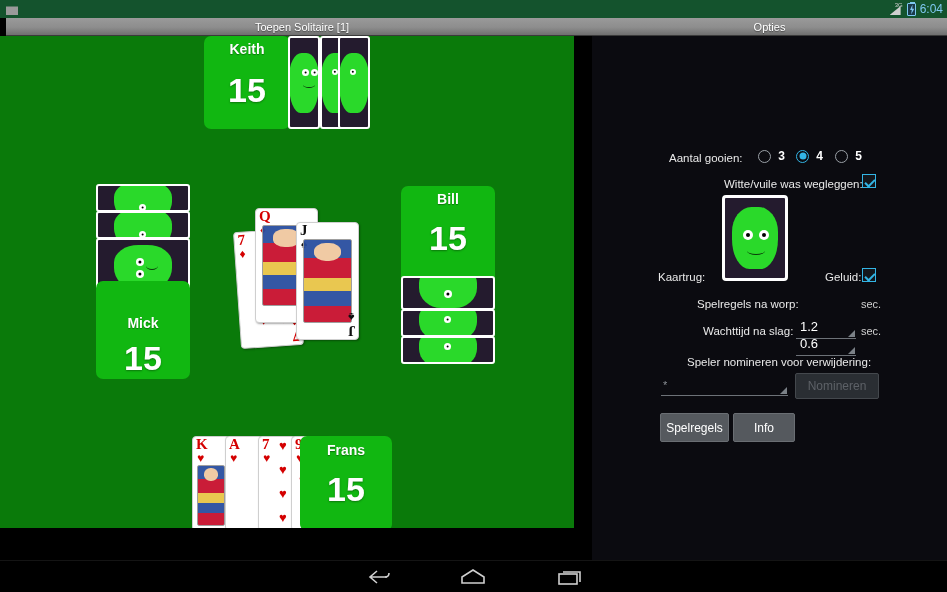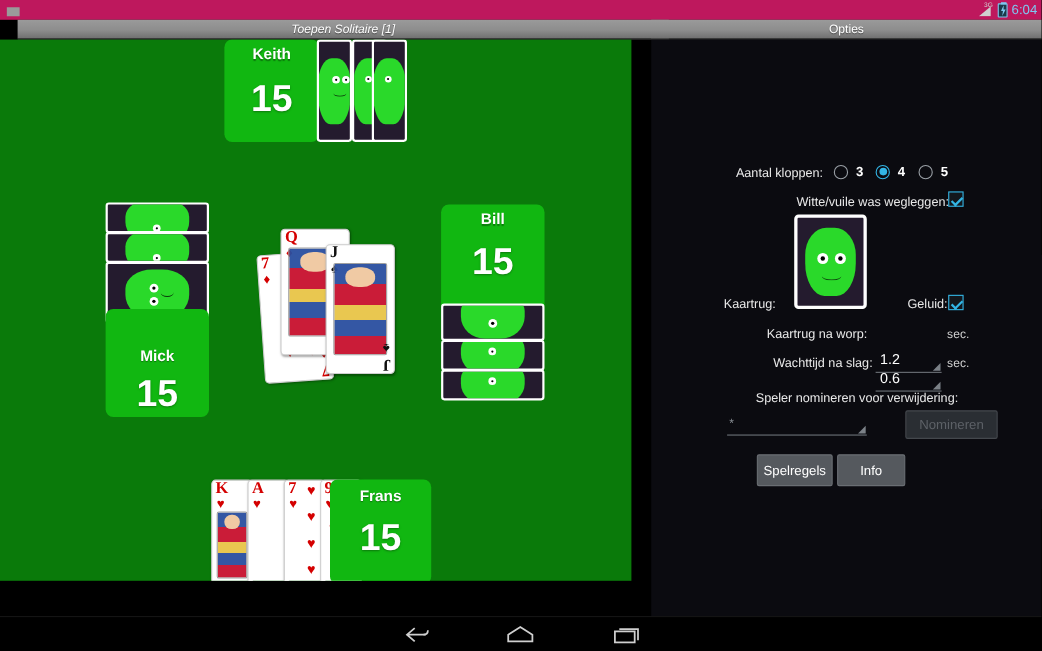--- a/index.html
+++ b/index.html
@@ -7,21 +7,21 @@
     width: 947px; height: 592px;
     background: #000;
     font-family: "Liberation Sans", sans-serif;
     overflow: hidden;
   }
   #root { position: relative; width: 947px; height: 592px; background:#000; }
 
   
   .android-status {
     position: absolute; left:0; top:0; width:947px; height:18px;
-    background:#be185d; color:#fff;
+    background:#14532d; color:#fff;
   }
   .android-status .appicon {
     position:absolute; left:6px; top:3px; width:12px; height:12px;
     background:#9a9a9a;
     clip-path: polygon(0% 30%,100% 30%,100% 100%,0% 100%);
   }
   .android-status .appicon:after{
     content:""; position:absolute; left:1px; top:-3px; width:10px;height:4px;
     background:#9a9a9a;
   }
@@ -56,21 +56,21 @@
 
   
   .titlebar {
     position:absolute; top:18px; height:18px;
     background: linear-gradient(to bottom,#9a9a9a 0%,#8d8d8d 55%,#6f6f6f 100%);
     border-bottom:1px solid #3a3a3a;
     color:#fff; font-size:11px; display:flex; align-items:center;
     justify-content:center;
     text-shadow: 0 1px 1px rgba(0,0,0,.45);
   }
-  #title-left { left:16px; width:592px;font-style:italic; }
+  #title-left { left:6px; width:592px; }
   #title-right { left:592px; width:355px; }
 
   
   .gamearea {
     position:absolute; left:0; top:36px; width:574px; height:492px;
     background:#0a7a0a; overflow:hidden;
   }
   
   .panel {
     position:absolute; background:#11b711; border-radius:7px;
@@ -202,21 +202,21 @@
     color:#fff; font-size:13px;
   }
   .spinner .tri{
     position:absolute; right:1px; bottom:1px; width:0;height:0;
     border-left:7px solid transparent; border-bottom:7px solid #7b8187;
   }
   .secl{ position:absolute; font-size:11px; color:#cfcfcf; }
   .btn{
     position:absolute; background:#55595e; border:1px solid #6a6e73;
     border-radius:2px; color:#ffffff; font-size:12px;
-    display:flex; align-items:center; justify-content:center;margin-left:28px;
+    display:flex; align-items:center; justify-content:center;
   }
   .btn.disabled{
     background:#2a2e33; border-color:#44484d; color:#5d6167;
   }
   .sel-empty{
     position:absolute; border-bottom:1px solid #6d7278;
     color:#8b9096; font-size:11px;
   }
 
   
@@ -367,21 +367,21 @@
     </div>
     <div class="panel" style="left:300px; top:400px; width:92px; height:95px; padding-top:6px;">
       <div class="pname">Frans</div>
       <div class="pscore" style="margin-top:14px;">15</div>
     </div>
   </div>
 
 
   <div class="options">
 
-    <div class="opt-row lbl" style="left:77px; top:116px;">Aantal kloppen:</div>
+    <div class="opt-row lbl" style="left:77px; top:116px;">Aantal gooien:</div>
     <div class="opt-row" style="left:166px; top:113px;">
       <span class="radio"></span>
       <span class="rnum">3</span>
     </div>
     <div class="opt-row" style="left:204px; top:113px;">
       <span class="radio on"></span>
       <span class="rnum">4</span>
     </div>
     <div class="opt-row" style="left:243px; top:113px;">
       <span class="radio"></span>
@@ -399,21 +399,21 @@
       <div class="eye" style="left:18px;top:32px;width:10px;height:10px;"></div>
       <div class="eye" style="left:34px;top:32px;width:10px;height:10px;"></div>
       <div class="mouth" style="left:22px;top:49px;width:18px;height:8px;"></div>
     </div>
 
     <div class="opt-row lbl" style="left:233px; top:235px;">Geluid:</div>
     <div class="opt-row" style="left:270px; top:232px;">
       <span class="chk"></span>
     </div>
 
-    <div class="opt-row lbl" style="left:105px; top:262px;">Kaartrug na worp:</div>
+    <div class="opt-row lbl" style="left:105px; top:262px;">Spelregels na worp:</div>
     <div class="spinner" style="left:204px; top:256px; width:60px; height:20px; padding-left:4px;margin-top:44px;">
       <span>0.6</span>
       <span class="tri"></span>
     </div>
     <div class="secl" style="left:269px; top:262px;">sec.</div>
 
     <div class="opt-row lbl" style="left:111px; top:289px;">Wachttijd na slag:</div>
     <div class="spinner" style="left:204px; top:283px; width:60px; height:20px; padding-left:4px;">
       <span>1.2</span>
       <span class="tri"></span>

